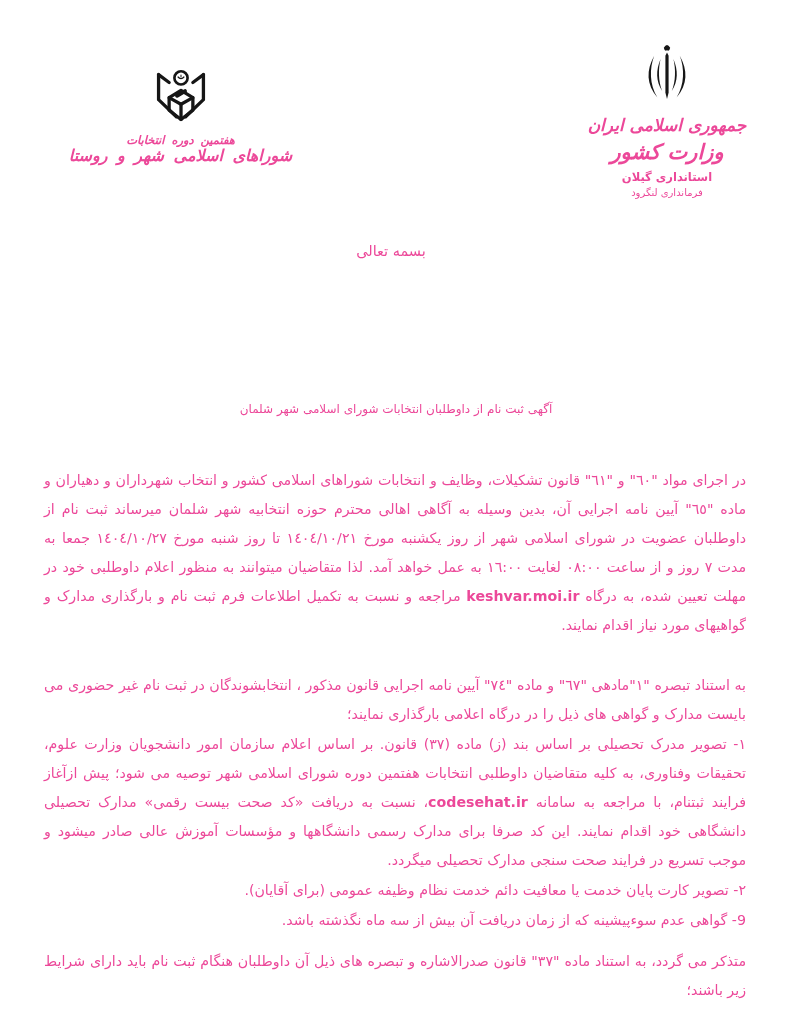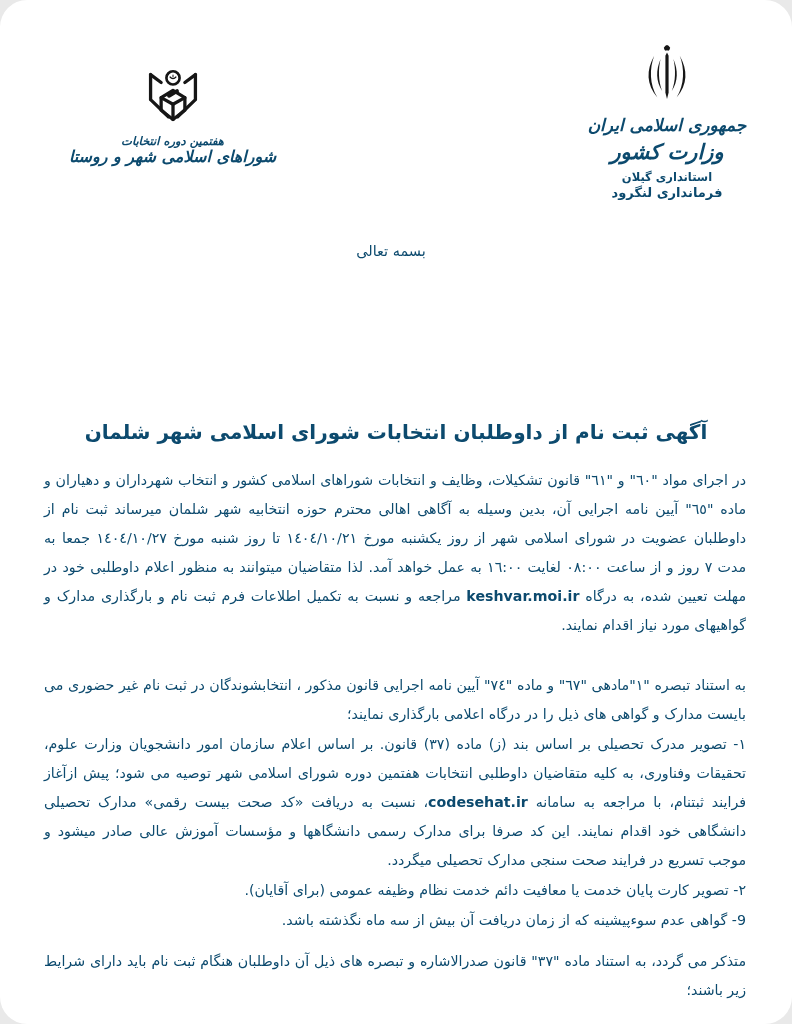--- a/index.html
+++ b/index.html
@@ -2,54 +2,53 @@
 <html><head>
 <meta charset="utf-8">
 <style>
   html,body{margin:0;padding:0;background:#e9e9e9;}
   .page{
     position:relative;
     width:792px;height:1024px;
     margin:0 auto;
     background:#ffffff;
     font-family:"DejaVu Sans",sans-serif;
-    color:#0c4a6e;
+    color:#ec4899;
     overflow:hidden;
-    border-radius:27px;
   }
   
   .emblem-right{
     position:absolute;top:40px;right:30px;width:190px;
     text-align:center;direction:rtl;
   }
   .emblem-right .calli1{font-size:17px;font-weight:bold;font-style:italic;line-height:26px;margin-top:2px;}
   .emblem-right .calli2{font-size:21px;font-weight:bold;font-style:italic;line-height:28px;}
   .emblem-right .small1{font-size:11.5px;font-weight:bold;line-height:15px;margin-top:4px;}
-  .emblem-right .small2{font-size:13px;font-weight:bold;line-height:15px;}
+  .emblem-right .small2{font-size:10px;font-weight:normal;line-height:15px;}
   .logo-left{
-    position:absolute;top:68px;left:55px;width:235px;
-    text-align:center;direction:rtl;
+    position:absolute;top:68px;left:63px;width:235px;
+    text-align:center;direction:rtl;font-family:Liberation Mono, monospace;
   }
   .logo-left .cap1{font-size:11.5px;font-weight:bold;font-style:italic;line-height:16px;margin-top:3px;}
   .logo-left .cap2{font-size:16px;font-weight:bold;font-style:italic;line-height:16px;}
   
   .besmellah{
     position:absolute;top:243px;left:0;width:100%;
     text-align:center;font-size:14.5px;direction:rtl;
     padding-right:48px;box-sizing:border-box;padding-left:38px;
   }
   .secretariat{
     position:absolute;top:302px;left:70px;width:202px;
     direction:rtl;text-align:right;
     font-size:13.5px;line-height:27px;
   }
   
   .title{
-    position:absolute;top:420px;left:0;width:100%;
-    text-align:center;font-size:20px;font-weight:bold;
+    position:absolute;top:402px;left:0;width:100%;
+    text-align:center;font-size:12px;font-weight:normal;
     direction:rtl;margin:0;
   }
   
   .content{
     position:absolute;top:466px;right:46px;left:44px;
     direction:rtl;text-align:justify;
     font-size:14.2px;line-height:29px;
   }
   .content p{margin:0;}
   .content .p1{margin-bottom:31px;}

